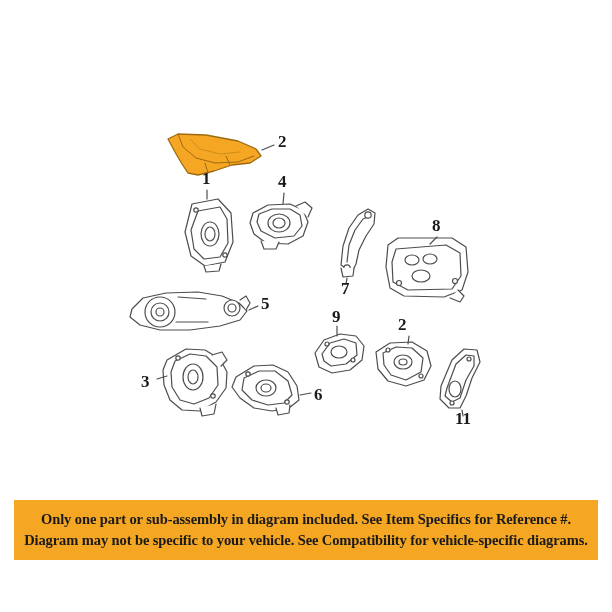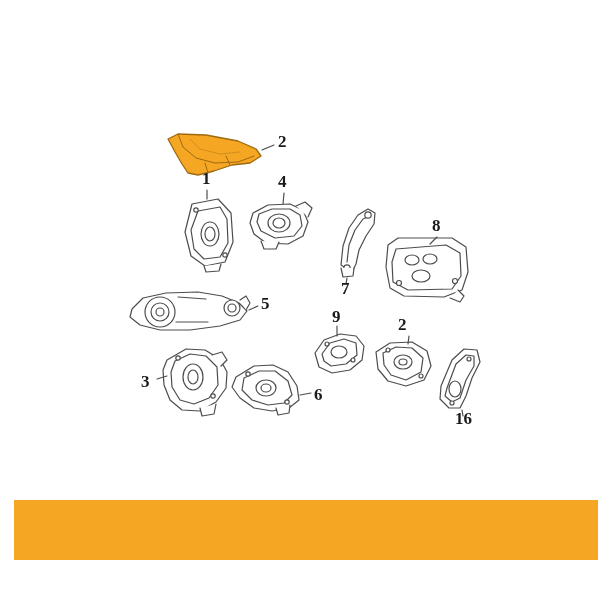--- a/index.html
+++ b/index.html
@@ -213,20 +213,22 @@
     <div class="callout" style="left:202px; top:170px;">1</div>
     <div class="callout" style="left:278px; top:133px;">2</div>
     <div class="callout" style="left:141px; top:373px;">3</div>
     <div class="callout" style="left:278px; top:173px;">4</div>
     <div class="callout" style="left:261px; top:295px;">5</div>
     <div class="callout" style="left:314px; top:386px;">6</div>
     <div class="callout" style="left:341px; top:280px;">7</div>
     <div class="callout" style="left:432px; top:217px;">8</div>
     <div class="callout" style="left:332px; top:308px;">9</div>
     <div class="callout" style="left:398px; top:316px;">2</div>
-    <div class="callout" style="left:455px; top:410px;">16</div>
+    <div class="callout" style="left:455px; top:410px;">11</div>
 
   </div>
 
   <div id="footer-banner">
+    <div class="line">Only one part or sub-assembly in diagram included. See Item Specifics for Reference #.</div>
+    <div class="line">Diagram may not be specific to your vehicle. See Compatibility for vehicle-specific diagrams.</div>
   </div>
 
 </div>
 
 </body></html>

